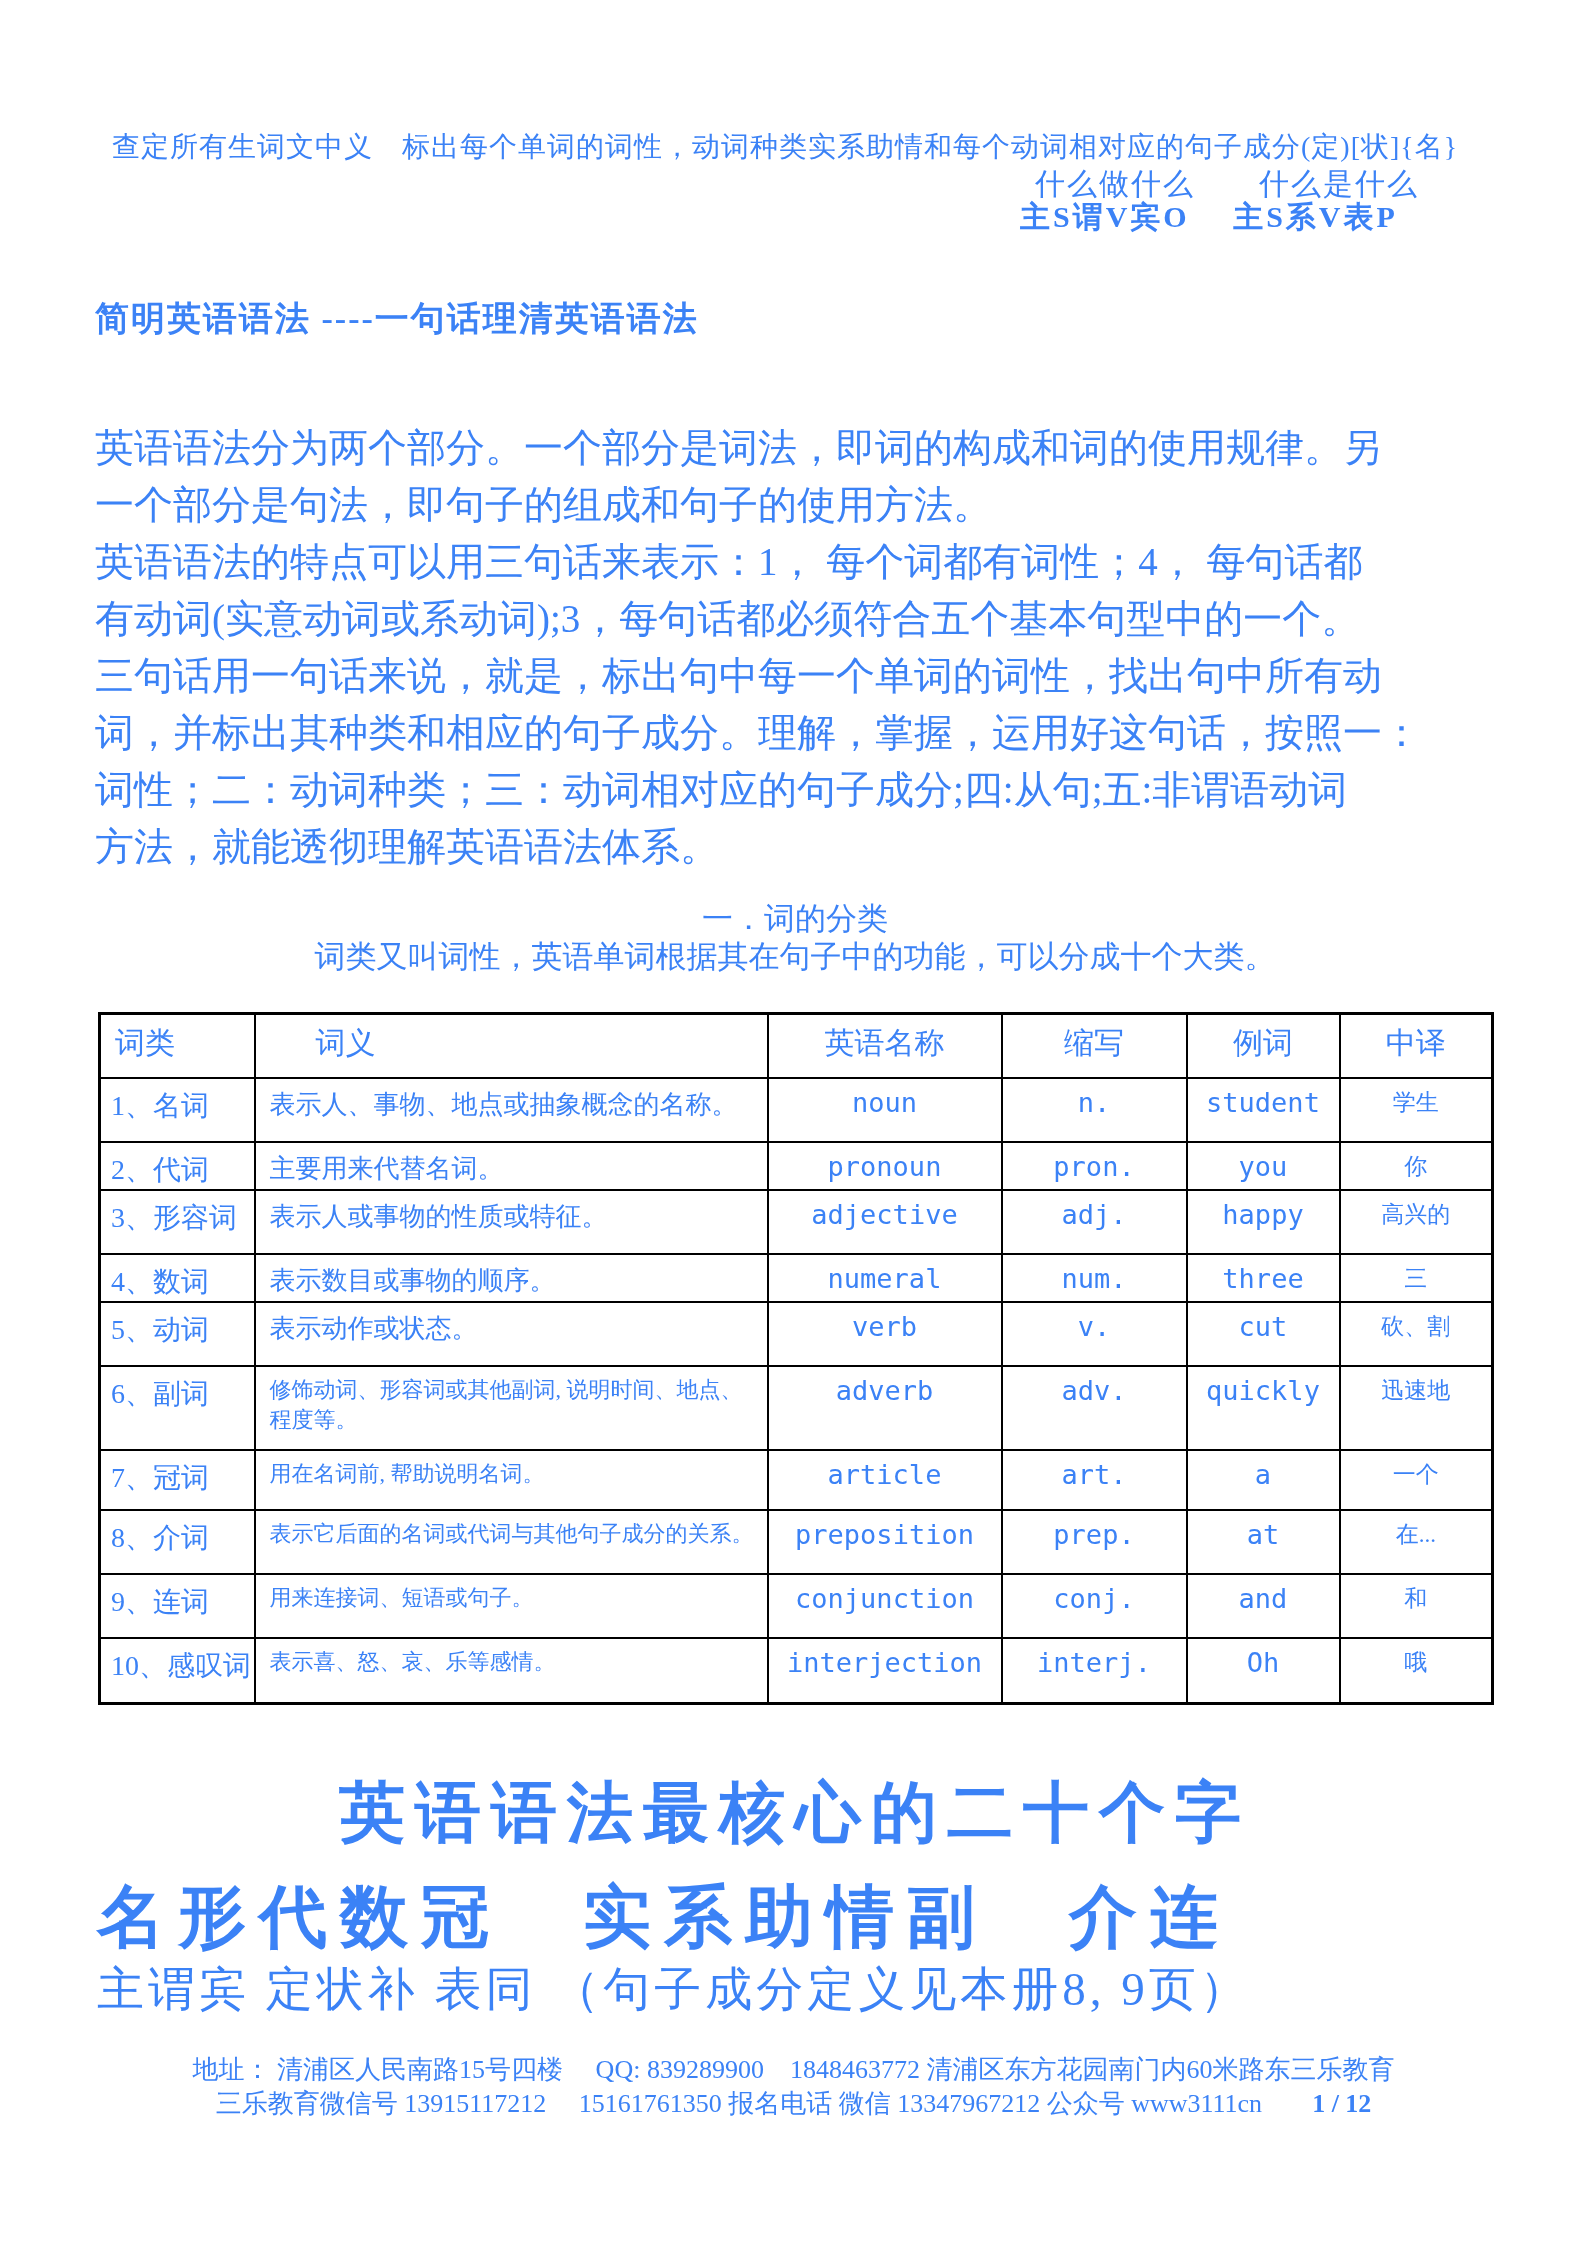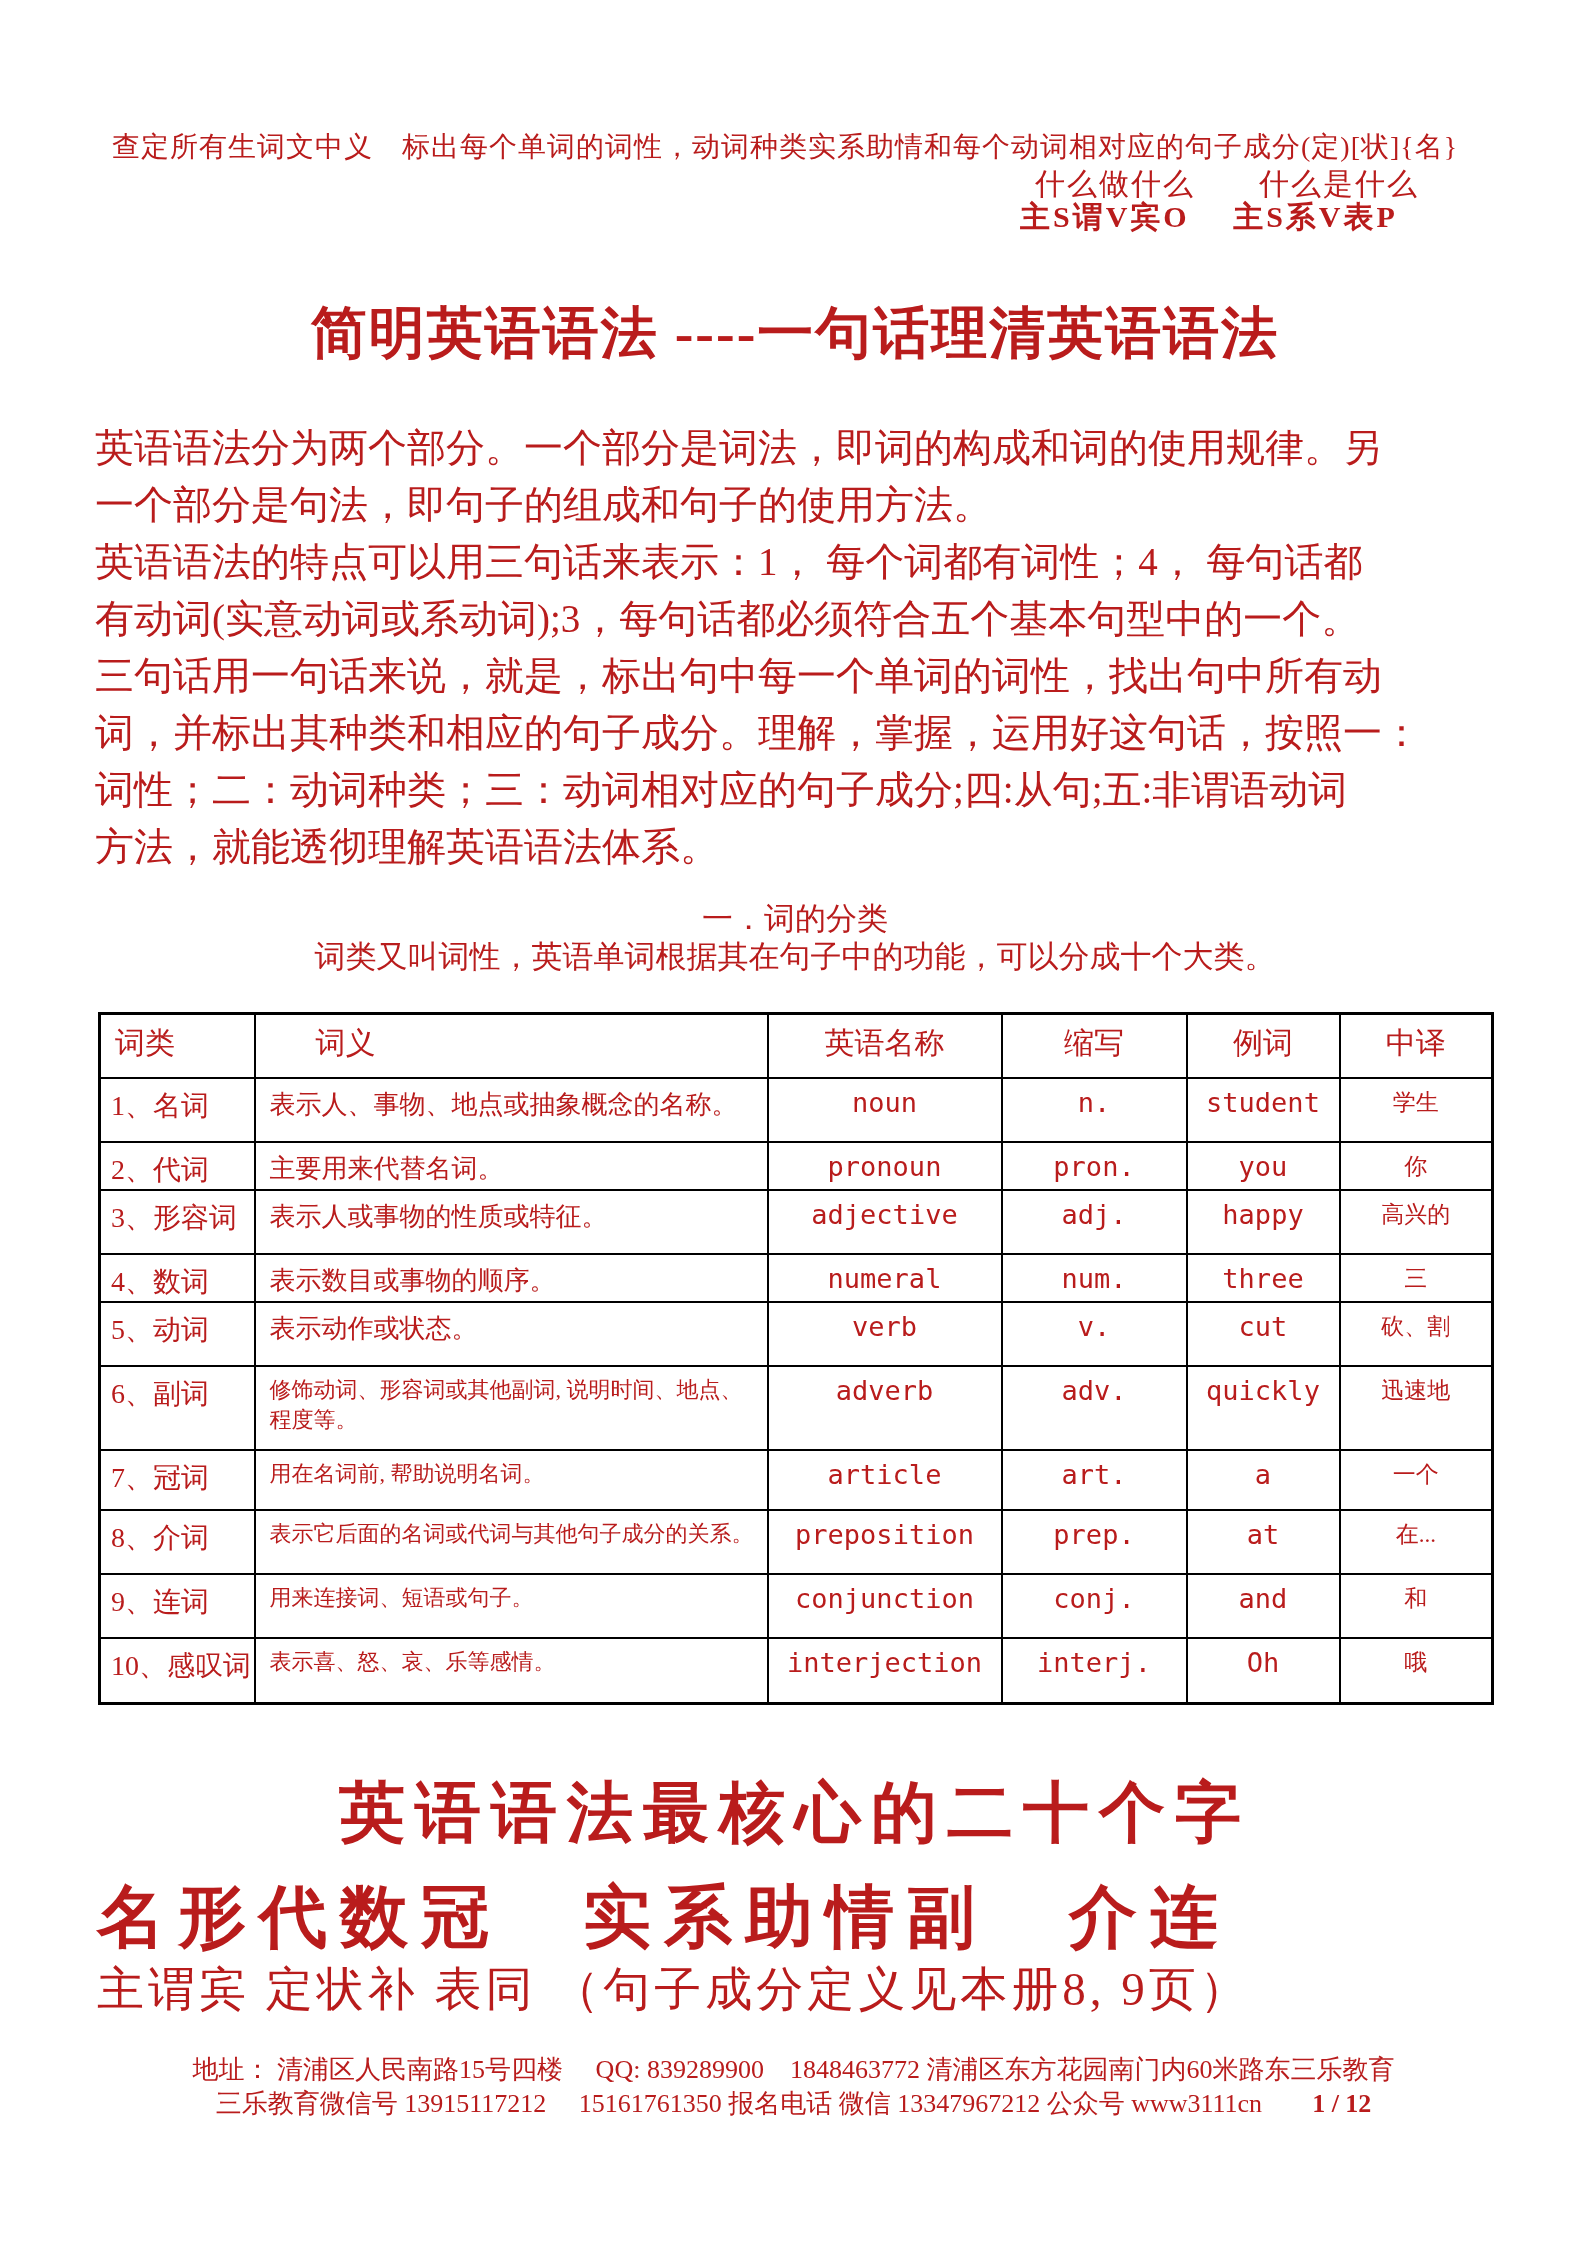--- a/index.html
+++ b/index.html
@@ -5,21 +5,21 @@
   html, body {
     margin: 0;
     padding: 0;
     background: #ffffff;
   }
   .page {
     position: relative;
     width: 1587px;
     height: 2245px;
     background: #ffffff;
-    color: #b91c1c;
+    color: #3b82f6;
     font-family: "Liberation Serif", "DejaVu Serif", serif;
     overflow: hidden;
   }
   .abs { position: absolute; }
 
   
   .top-note-1 {
     left: 112px; top: 128px;
     font-size: 28px; white-space: nowrap; letter-spacing: 1px;
   }
@@ -27,22 +27,22 @@
     left: 1035px; top: 164px;
     font-size: 30px; white-space: nowrap; letter-spacing: 2px;
   }
   .top-note-3 {
     left: 1020px; top: 197px;
     font-size: 30px; font-weight: bold; white-space: nowrap; letter-spacing: 3px;
   }
 
   .doc-title {
     left: 95px; top: 296px; width: 1400px;
-    text-align: center;
-    font-size: 56px; font-weight: bold; white-space: nowrap; letter-spacing: 2px;
+    text-align: left;
+    font-size: 34px; font-weight: bold; white-space: nowrap; letter-spacing: 2px;
   }
 
   .intro {
     left: 95px; top: 419px; width: 1410px;
     font-size: 39px; line-height: 57px;
   }
   .intro .line { white-space: nowrap; }
 
   .sec-heading {
     left: 95px; top: 898px; width: 1400px;

